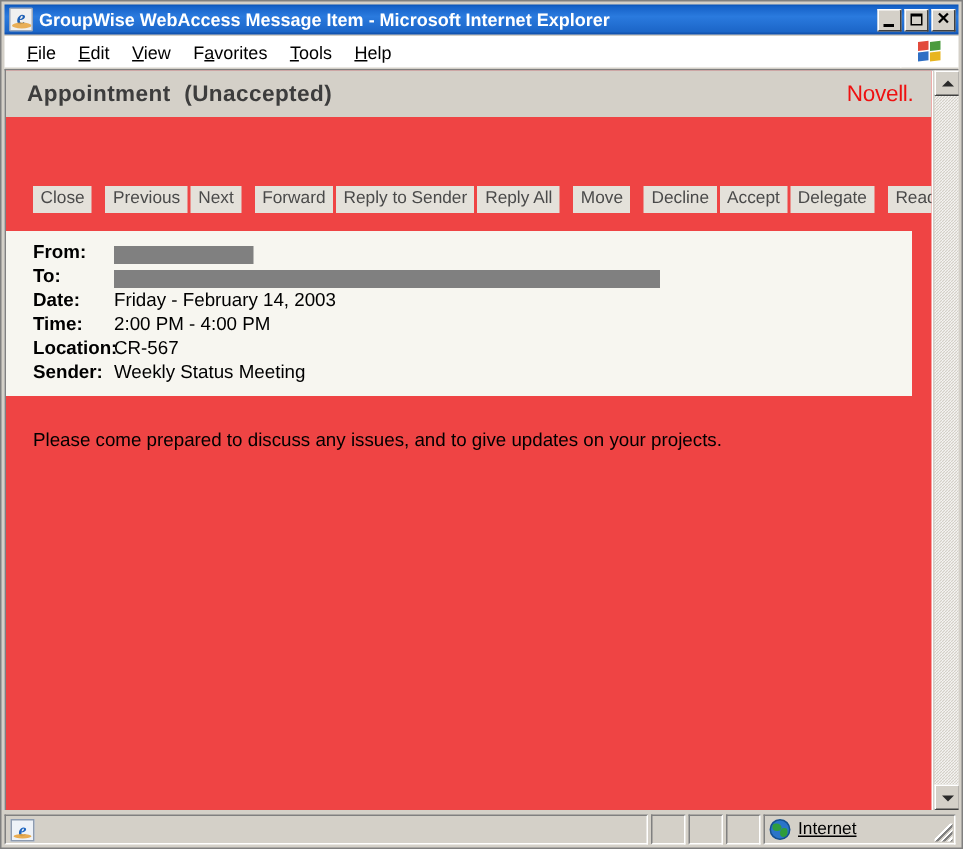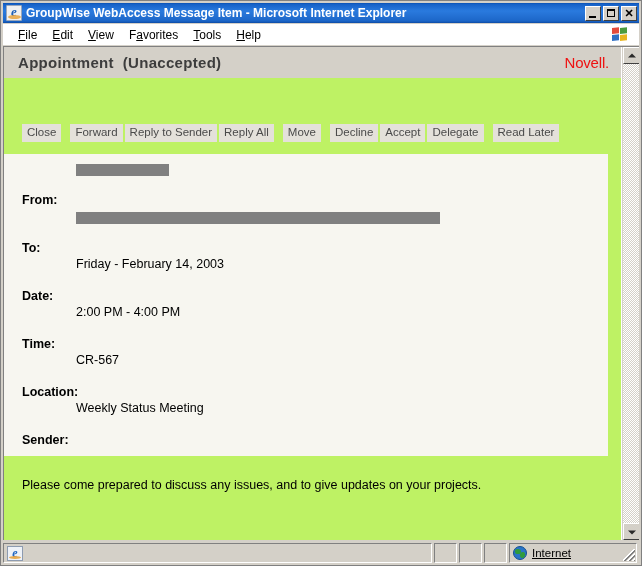--- a/index.html
+++ b/index.html
@@ -168,21 +168,21 @@
     background: #ffffff;
     border-top: 1px solid #808080;
     border-left: 1px solid #808080;
     box-sizing: border-box;
     overflow: hidden;
   }
   .page {
     position: absolute;
     left: 0; top: 0;
     width: 617px; height: 100%;
-    background: #bef264;
+    background: #ef4444;
     overflow: hidden;
   }
 
   
   .gw-header {
     height: 31px;
     background: #d4d0c8;
     display: flex;
     align-items: center;
     justify-content: space-between;
@@ -240,21 +240,20 @@
   }
   .det-label {
     width: 72px;
     flex: 0 0 72px;
     padding-left: 18px;
     box-sizing: border-box;
     font-size: 12.5px;
     font-weight: bold;
     color: #000;
     white-space: nowrap;
-    margin-top: 32px;
   }
   .det-value {
     font-size: 12.5px;
     color: #000;
     white-space: nowrap;
   }
   .redact {
     display: inline-block;
     height: 12px;
     background: #808080;
@@ -454,20 +453,24 @@
           <span>Appointment</span><span class="sub">(Unaccepted)</span>
         </div>
         <div class="novell">Novell.</div>
       </div>
 
       <div class="gw-toolbar">
         <div class="tb-group">
           <div class="tb-btn">Close</div>
         </div>
         <div class="tb-group">
+          <div class="tb-btn">Previous</div>
+          <div class="tb-btn">Next</div>
+        </div>
+        <div class="tb-group">
           <div class="tb-btn">Forward</div>
           <div class="tb-btn">Reply to Sender</div>
           <div class="tb-btn">Reply All</div>
         </div>
         <div class="tb-group">
           <div class="tb-btn">Move</div>
         </div>
         <div class="tb-group">
           <div class="tb-btn">Decline</div>
           <div class="tb-btn">Accept</div>

